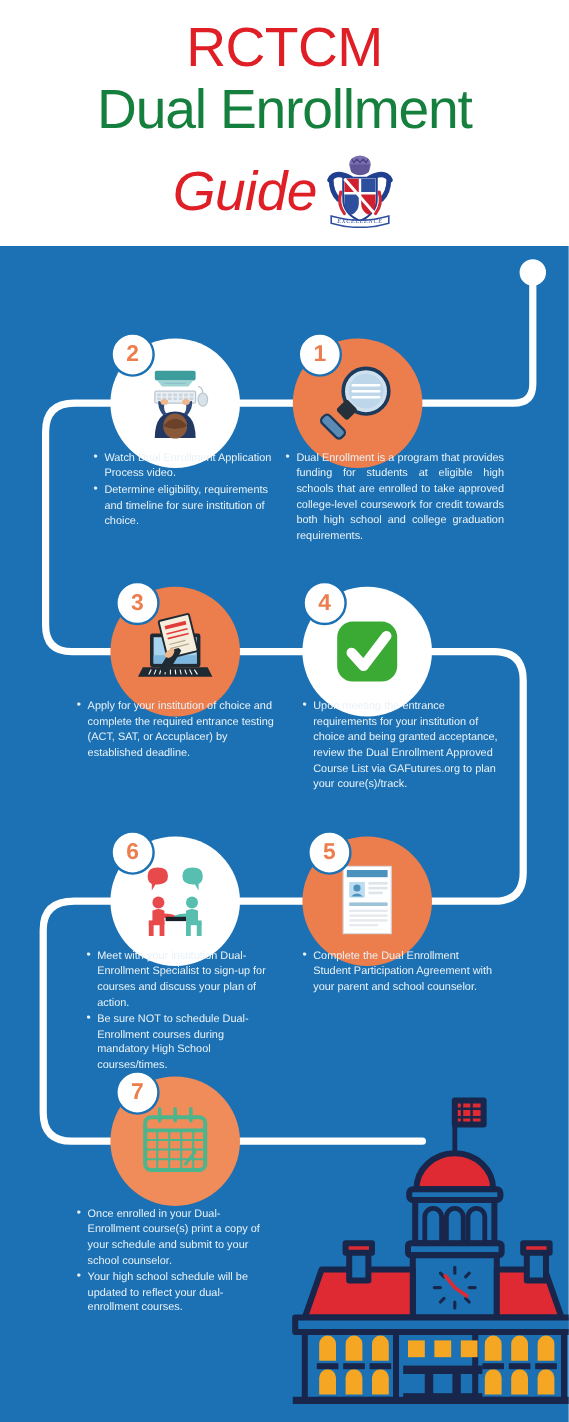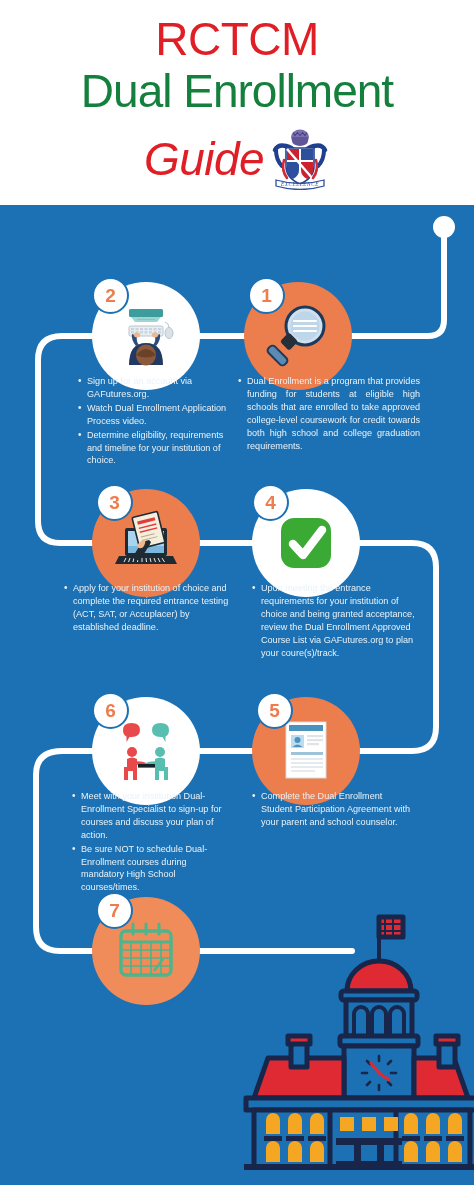--- a/index.html
+++ b/index.html
@@ -267,23 +267,22 @@
           <ellipse cx="37" cy="56" rx="10" ry="10.5" fill="#8a5a3b"></ellipse>
           <path d="M27 56 q10 -12 20 0 q-10 5 -20 0 z" fill="#6b4229"></path>
         </svg>
       </span>
     </div>
     <div class="badge on-white" style="left:92px; top:72px;">
       <span>2</span>
     </div>
     <div class="txt" style="left:78px; top:170px; width:152px;">
       <ul>
-        <li>Sign up for an account via GAFutures.org.</li>
         <li>Watch Dual Enrollment Application Process video.</li>
-        <li>Determine eligibility, requirements and timeline for your institution of choice.</li>
+        <li>Determine eligibility, requirements and timeline for sure institution of choice.</li>
       </ul>
     </div>
 
     <div class="node orange" style="left:92px; top:284px;">
       <span>
         <svg class="node-icon" viewBox="0 0 74 74">
           <rect x="16" y="22" width="42" height="28" rx="2" fill="#1f2a33"></rect>
           <rect x="19" y="25" width="36" height="22" fill="#a9d4ef"></rect>
           <path d="M19 40 h36 v7 h-36 z" fill="#7bb7de"></path>
           <path d="M10 50 h54 l4 8 h-62 z" fill="#1f2a33"></path>
@@ -424,20 +423,26 @@
             <line x1="42" y1="28" x2="42" y2="61"></line>
             <line x1="52" y1="28" x2="52" y2="61"></line>
           </g>
           <path d="M45 57 l9 -12" stroke="#4cb58c" stroke-width="2.4" fill="none"></path>
         </svg>
       </span>
     </div>
     <div class="badge" style="left:96px; top:687px;">
       <span>7</span>
     </div>
+    <div class="txt" style="left:64px; top:800px; width:160px;">
+      <ul>
+        <li>Once enrolled in your Dual-Enrollment course(s) print a copy of your schedule and submit to your school counselor.</li>
+        <li>Your high school schedule will be updated to reflect your dual-enrollment courses.</li>
+      </ul>
+    </div>
 
     <div class="building">
       <svg viewBox="0 0 250 265" width="250" height="265">
         <g stroke="#17264a" stroke-width="5" stroke-linejoin="round">
 
           <line x1="143" y1="12" x2="143" y2="60" stroke-width="4"></line>
           <path d="M143 12 h24 v20 h-24 z" fill="#e02a33"></path>
           <g stroke="#17264a" stroke-width="2">
             <line x1="149" y1="12" x2="149" y2="32"></line>
             <line x1="157" y1="12" x2="157" y2="32"></line>

